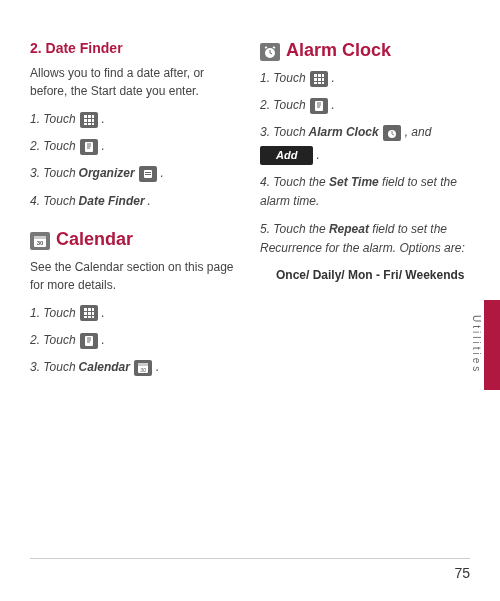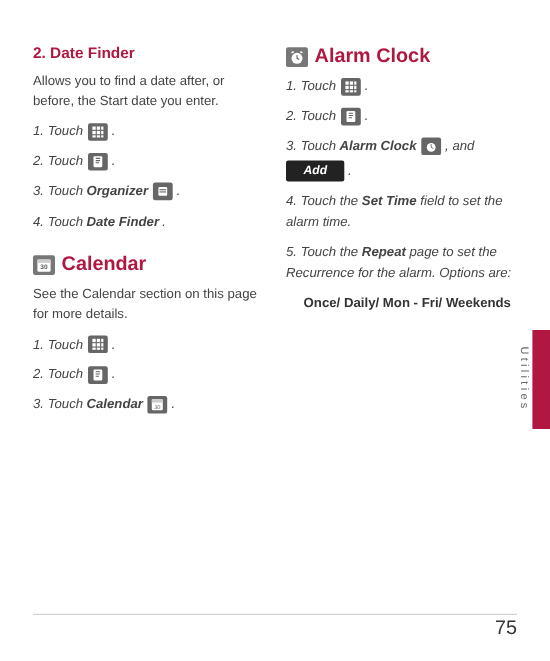--- a/index.html
+++ b/index.html
@@ -88,21 +88,21 @@
       color: #666;
       height: 90px;
       display: flex;
       align-items: center;
       justify-content: center;
     }
     .page-num {
       position: absolute;
       right: 30px;
       bottom: 20px;
-      font-size: 18px;
+      font-size: 14px;
       color: #333;
     }
     .page-rule {
       position: absolute;
       left: 30px;
       right: 30px;
       bottom: 42px;
       height: 1px;
       background: #ccc;
     }
@@ -295,21 +295,21 @@
       <span> , and </span>
       <span class="add-badge">Add</span>
       <span> .</span>
     </div>
 
     <div class="step" style="display:block;">
       <span>4. Touch the </span><span class="bold">Set Time</span><span> field to set the alarm time.</span>
     </div>
 
     <div class="step" style="display:block;">
-      <span>5. Touch the </span><span class="bold">Repeat</span><span> page to set the Recurrence for the alarm. Options are:</span>
+      <span>5. Touch the </span><span class="bold">Repeat</span><span> field to set the Recurrence for the alarm. Options are:</span>
     </div>
 
     <div class="options-block">Once/ Daily/ Mon - Fri/ Weekends</div>
 
   </div>
 </div>
 
 <div class="side-label">Utilities</div>
 <div class="side-tab"></div>
 <div class="page-rule"></div>

